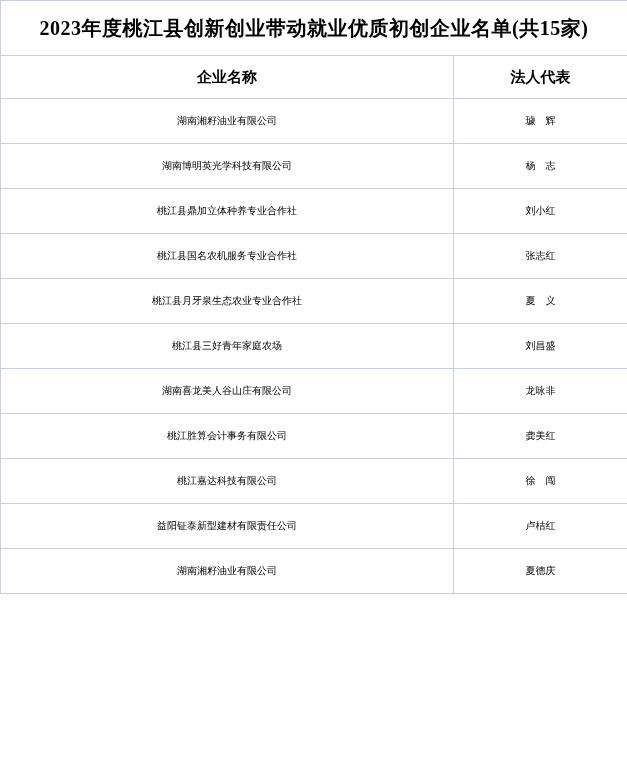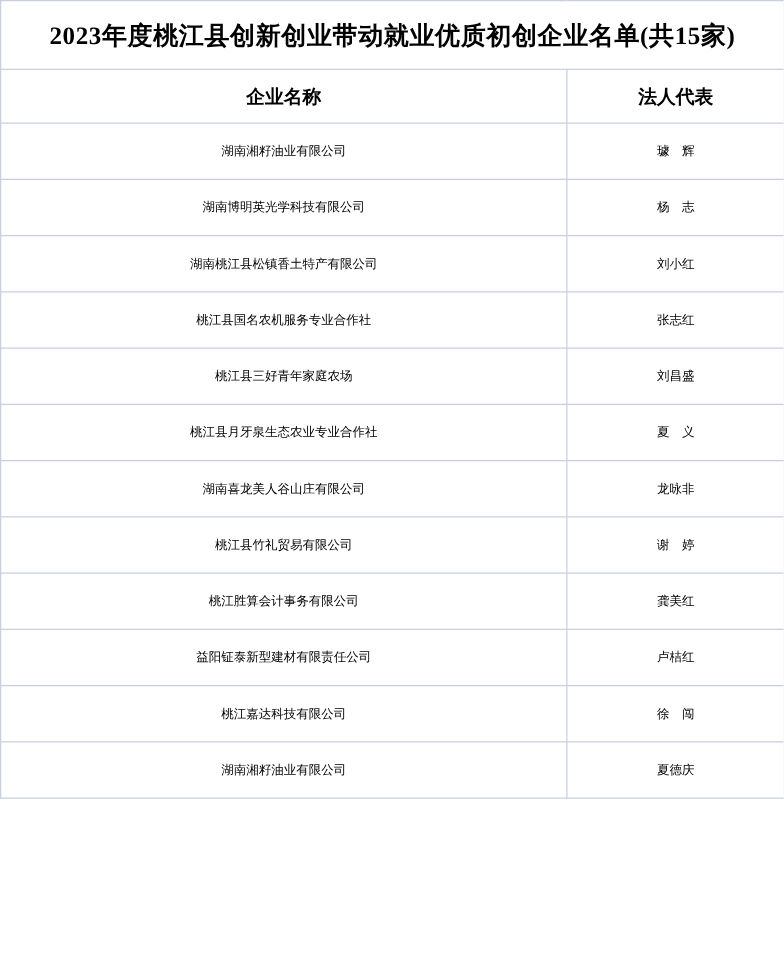--- a/index.html
+++ b/index.html
@@ -73,54 +73,50 @@
     <tbody>
         <tr class="data-row">
     <td>湖南湘籽油业有限公司</td>
     <td>璩　辉</td>
   </tr>
         <tr class="data-row">
     <td>湖南博明英光学科技有限公司</td>
     <td>杨　志</td>
   </tr>
         <tr class="data-row">
-    <td>湖南桃江县松镇香土特产有限公司</td>
+    <td>桃江县鼎加立体种养专业合作社</td>
     <td>刘小红</td>
   </tr>
         <tr class="data-row">
     <td>桃江县国名农机服务专业合作社</td>
     <td>张志红</td>
   </tr>
         <tr class="data-row">
+    <td>桃江县月牙泉生态农业专业合作社</td>
+    <td>夏　义</td>
+  </tr>
+        <tr class="data-row">
     <td>桃江县三好青年家庭农场</td>
     <td>刘昌盛</td>
-  </tr>
-        <tr class="data-row">
-    <td>桃江县月牙泉生态农业专业合作社</td>
-    <td>夏　义</td>
   </tr>
         <tr class="data-row">
     <td>湖南喜龙美人谷山庄有限公司</td>
     <td>龙咏非</td>
   </tr>
         <tr class="data-row">
-    <td>桃江县竹礼贸易有限公司</td>
-    <td>谢　婷</td>
-  </tr>
-        <tr class="data-row">
     <td>桃江胜算会计事务有限公司</td>
     <td>龚美红</td>
   </tr>
         <tr class="data-row">
+    <td>桃江嘉达科技有限公司</td>
+    <td>徐　闯</td>
+  </tr>
+        <tr class="data-row">
     <td>益阳钲泰新型建材有限责任公司</td>
     <td>卢桔红</td>
-  </tr>
-        <tr class="data-row">
-    <td>桃江嘉达科技有限公司</td>
-    <td>徐　闯</td>
   </tr>
         <tr class="data-row">
     <td>湖南湘籽油业有限公司</td>
     <td>夏德庆</td>
   </tr>
       </tbody>
   </table>
 </div>
 
 </body></html>

